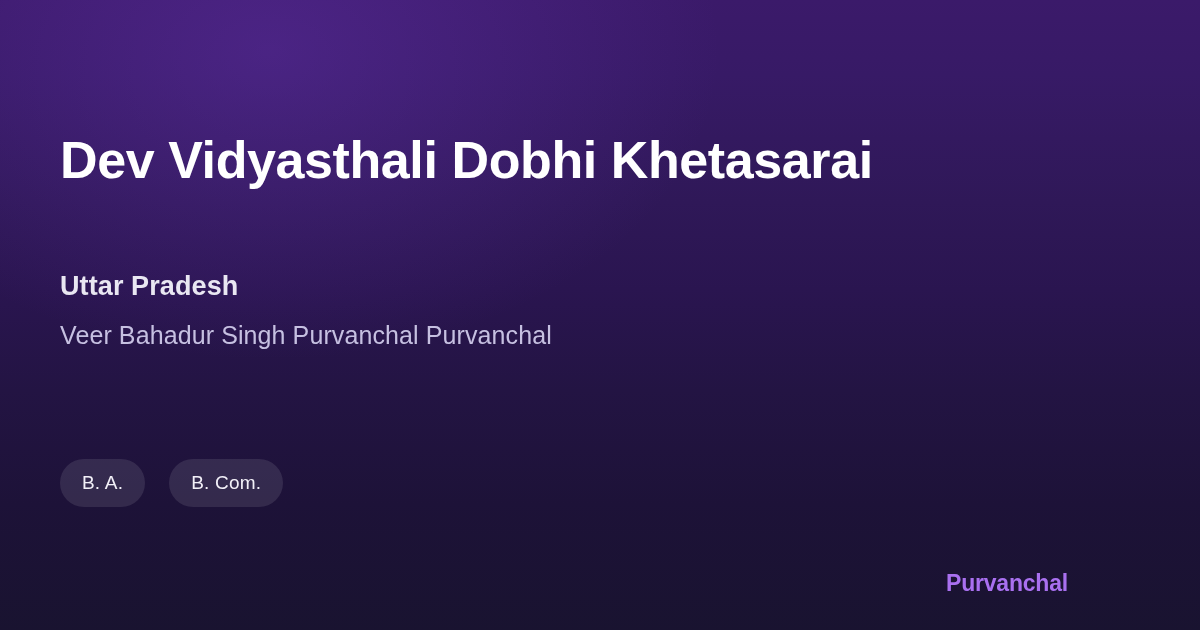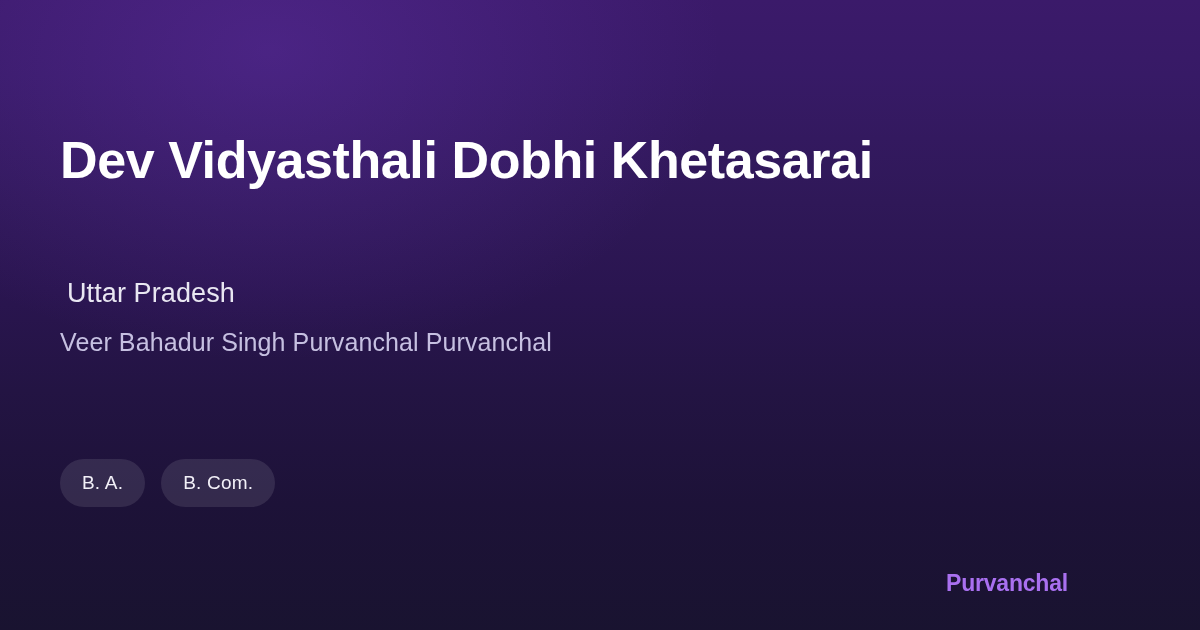--- a/index.html
+++ b/index.html
@@ -64,45 +64,45 @@
   }
 
   .meta {
     position: absolute;
     left: 0;
     top: 268px;
     width: 1000px;
   }
 
   .state-line {
-    margin: 7px;
+    margin: 0;
     font-size: 27px;
     line-height: 36px;
-    font-weight: 400;
+    font-weight: 700;
     color: #e9e7f2;
     letter-spacing: 0.1px;
   }
 
   .university-line {
     margin: 15px 0 0 0;
     font-size: 25px;
     line-height: 33px;
     font-weight: 400;
     color: #c6c0e1;
     letter-spacing: 0.1px;
   }
 
   .courses {
     position: absolute;
     left: 0;
     top: 459px;
     display: flex;
     flex-direction: row;
     align-items: flex-start;
-    gap: 16px;
+    gap: 24px;
   }
 
   .course-pill {
     display: inline-flex;
     align-items: center;
     justify-content: center;
     height: 48px;
     padding: 0 22px;
     box-sizing: border-box;
     border-radius: 999px;

